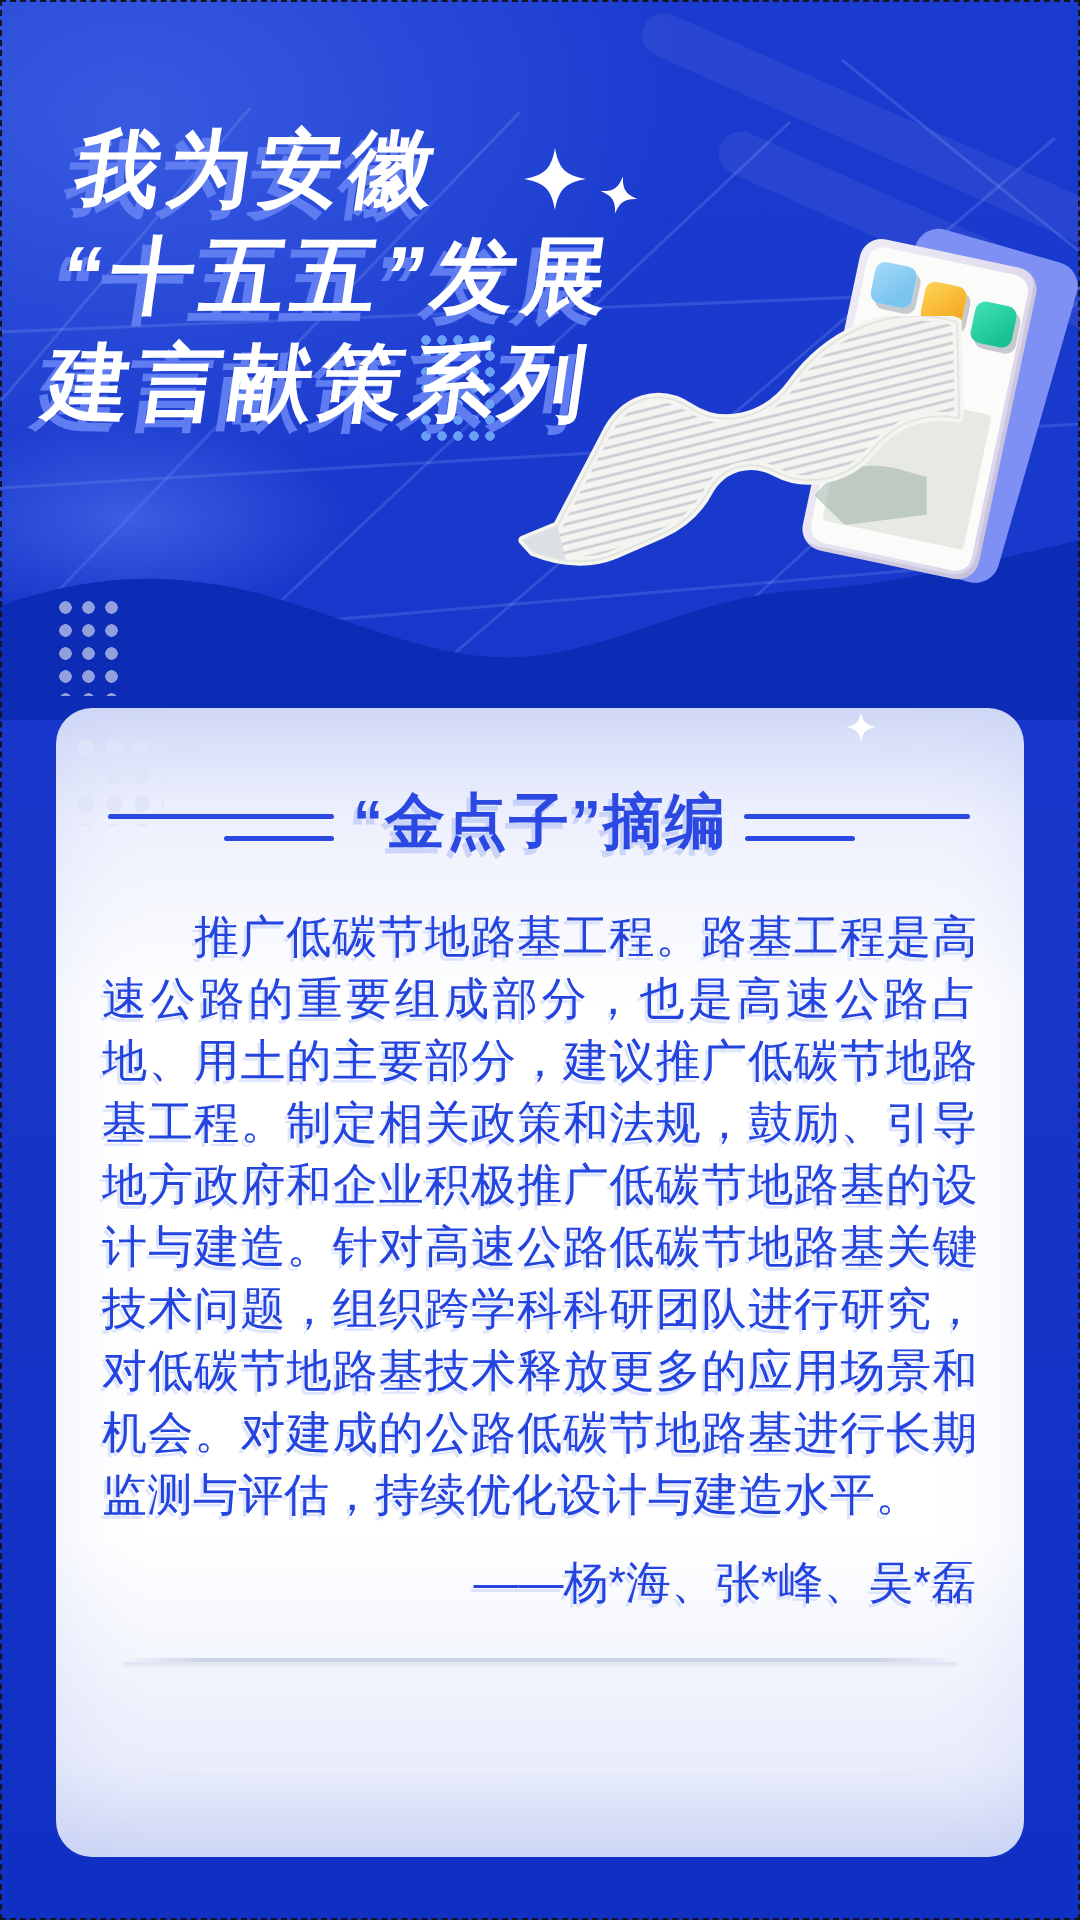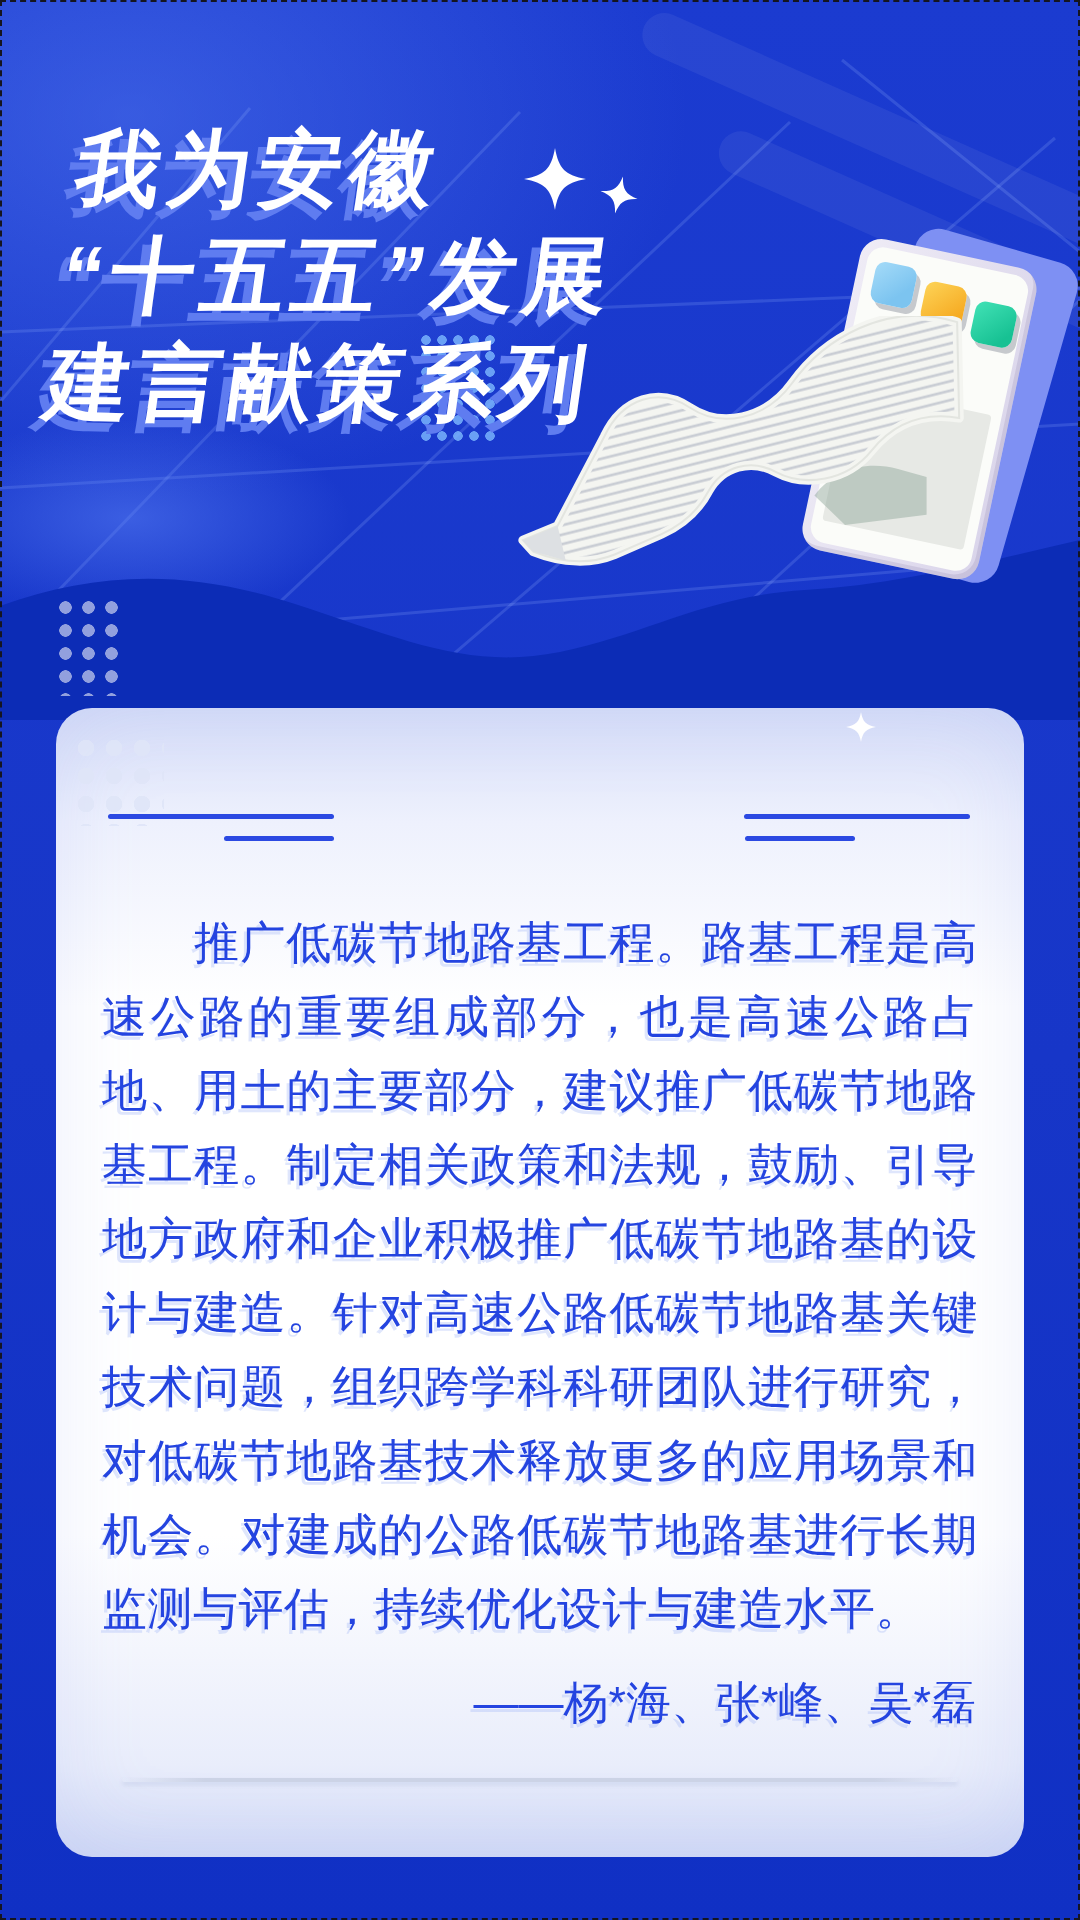--- a/index.html
+++ b/index.html
@@ -63,21 +63,21 @@
     background-size:28px 28px;}
   .quote-header{position:relative;margin-top:66px;height:96px;display:flex;align-items:center;justify-content:center;}
   .q-title{font-size:60px;font-weight:bold;color:var(--heading,#2b49e2);letter-spacing:2px;
     text-shadow:-4px 6px 0 rgba(155,175,242,.45);}
   .hline{position:absolute;height:5px;border-radius:3px;background:var(--heading,#2b49e2);}
   .hl-a{left:52px;top:40px;width:226px;}
   .hl-b{left:168px;top:62px;width:110px;}
   .hr-a{right:54px;top:40px;width:226px;}
   .hr-b{right:169px;top:62px;width:110px;}
 
-  .body-text{margin:36px 46px 0;font-size:45px;line-height:74px;color:var(--accent,#2444e0);
+  .body-text{margin:36px 46px 0;font-size:45px;line-height:62px;color:var(--accent,#2444e0);
     text-indent:92px;letter-spacing:.5px;font-weight:500;text-align:justify;
     text-shadow:-3px 4px 0 rgba(172,188,246,.38);}
   .attribution{margin:24px 48px 0;font-size:45px;line-height:66px;color:var(--accent,#2444e0);
     text-align:right;font-weight:500;text-shadow:-3px 4px 0 rgba(172,188,246,.38);}
   .divider{height:4px;margin:42px 66px 0;border-radius:2px;
     background:linear-gradient(90deg,rgba(205,212,232,0),#ccd3e6 10%,#ccd3e6 90%,rgba(205,212,232,0));
     box-shadow:0 3px 4px rgba(180,190,225,.45);}
 </style>
 </head>
 <body>
@@ -144,20 +144,21 @@
   <path d="M450 6 C 380 -16 318 24 288 66 C 262 102 218 110 188 90 C 158 70 122 80 104 118 L 58 206 L 24 220 L 34 231 C 64 243 92 243 114 234 L 160 214 C 182 204 196 191 206 172 C 220 147 248 140 272 153 C 300 168 342 162 366 132 C 388 105 416 94 452 100 Z" fill="url(#rlines)" stroke="#f4f5f1" stroke-width="9" stroke-linejoin="round"></path>
   <path d="M450 6 C 380 -16 318 24 288 66 C 262 102 218 110 188 90 C 158 70 122 80 104 118 L 58 206 L 24 220 L 34 231 C 64 243 92 243 114 234 L 160 214 C 182 204 196 191 206 172 C 220 147 248 140 272 153 C 300 168 342 162 366 132 C 388 105 416 94 452 100 Z" fill="none" stroke="#e3e5e0" stroke-width="2"></path>
   <path d="M58 206 L24 220 L34 231 L66 240 Z" fill="#dde0e3"></path>
 </svg>
 
 <div class="card">
   <div class="card-dots"></div>
   <div class="quote-header">
     <div class="hline hl-a"></div>
     <div class="hline hl-b"></div>
+    <div class="q-title">“金点子”摘编</div>
     <div class="hline hr-a"></div>
     <div class="hline hr-b"></div>
   </div>
   <div class="body-text">推广低碳节地路基工程。路基工程是高速公路的重要组成部分，也是高速公路占地、用土的主要部分，建议推广低碳节地路基工程。制定相关政策和法规，鼓励、引导地方政府和企业积极推广低碳节地路基的设计与建造。针对高速公路低碳节地路基关键技术问题，组织跨学科科研团队进行研究，对低碳节地路基技术释放更多的应用场景和机会。对建成的公路低碳节地路基进行长期监测与评估，持续优化设计与建造水平。</div>
   <div class="attribution">——杨*海、张*峰、吴*磊</div>
   <div class="divider"></div>
 </div>
 
 <svg class="spark" style="left:846px;top:712px;" width="30" height="30" viewBox="0 0 24 24">
   <path d="M12 0 C13.4 8 16 10.6 24 12 C16 13.4 13.4 16 12 24 C10.6 16 8 13.4 0 12 C8 10.6 10.6 8 12 0 Z" fill="#ffffff"></path>

